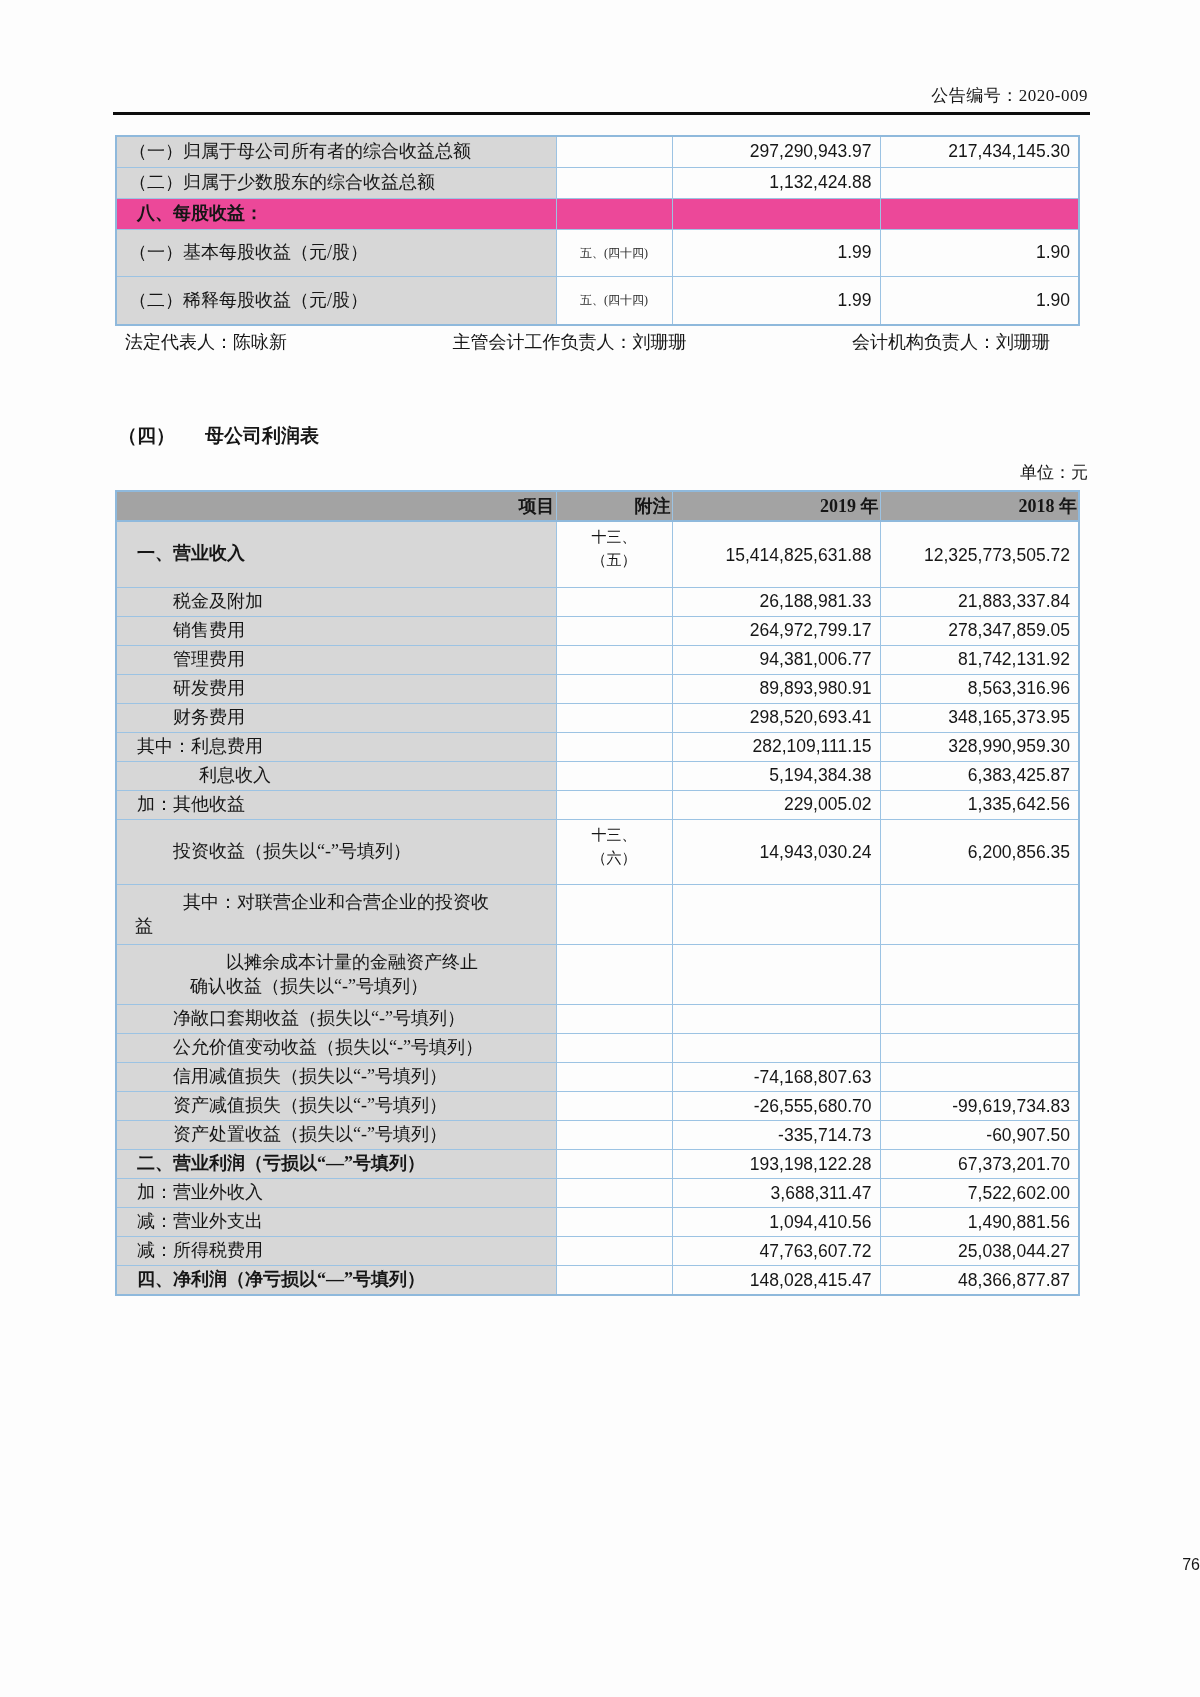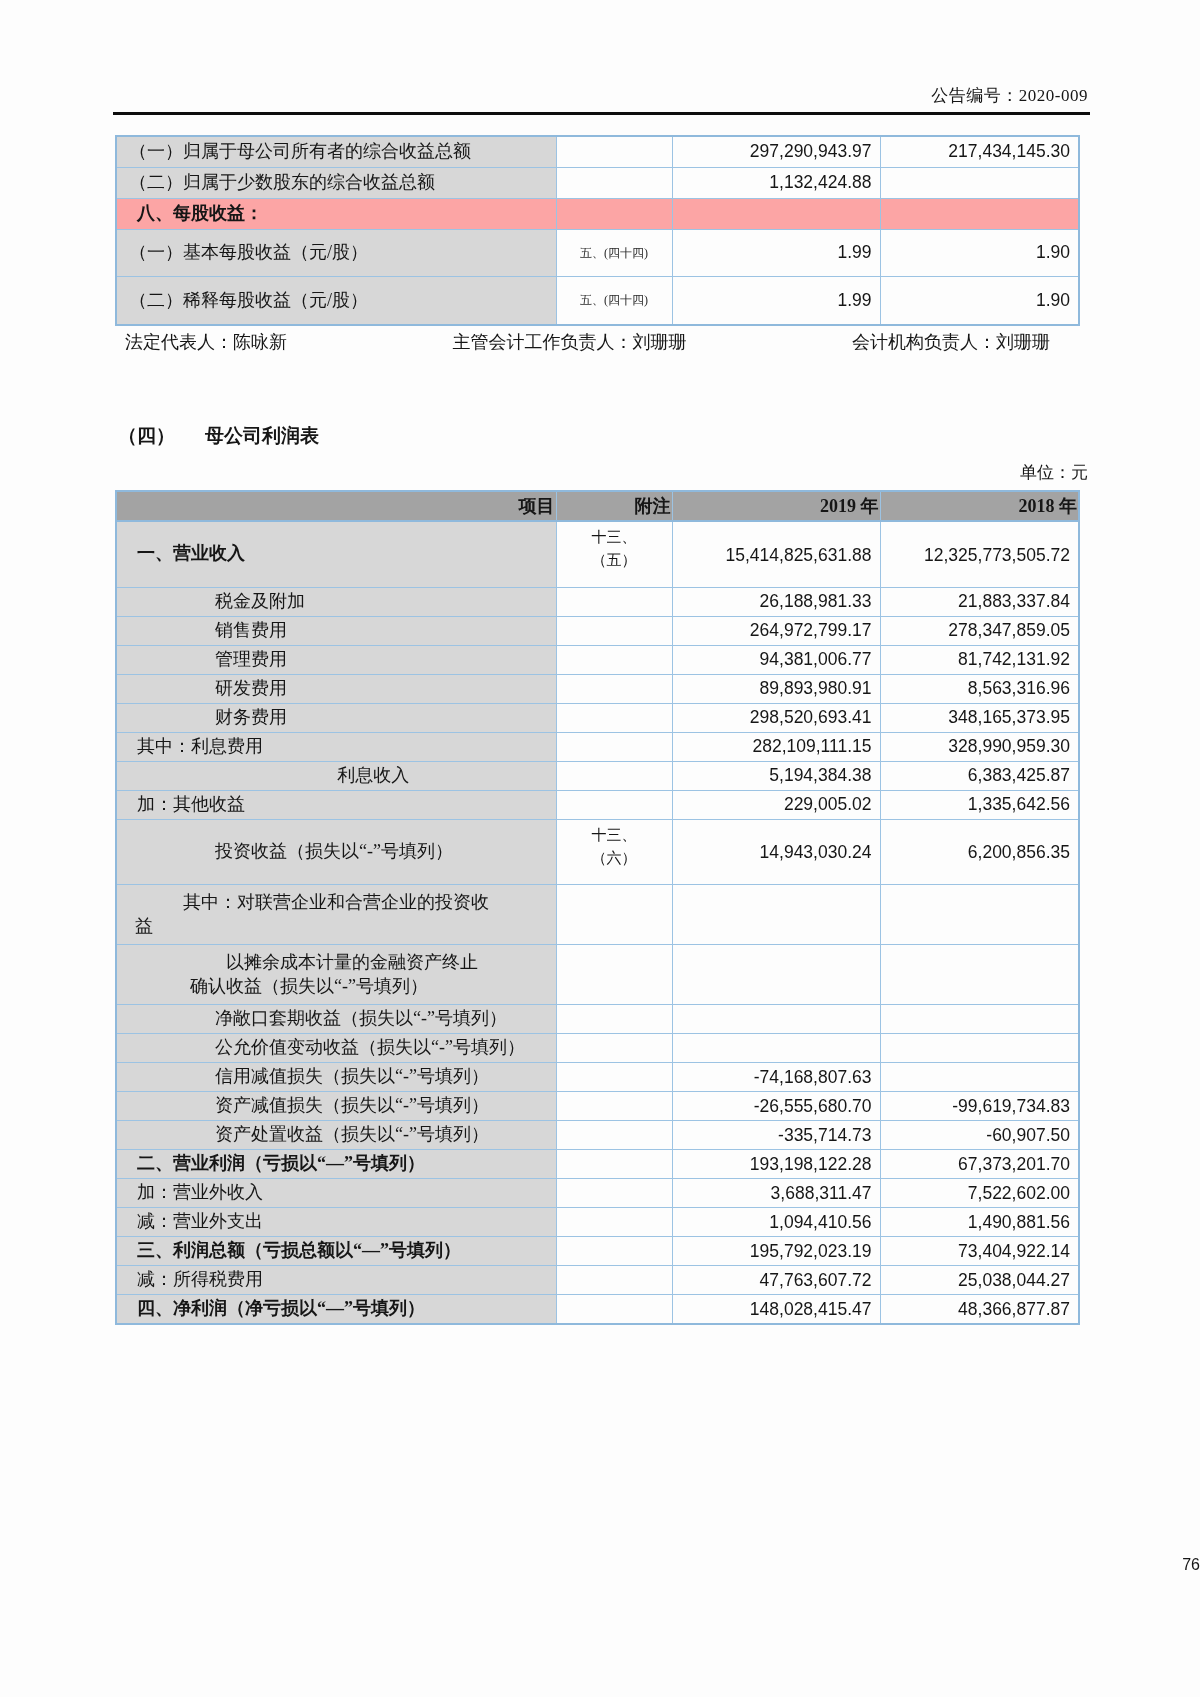--- a/index.html
+++ b/index.html
@@ -12,32 +12,32 @@
   .top-t{position:absolute;top:135px;left:115px;}
   .main-t{position:absolute;top:490px;left:115px;}
   .top-t tr{height:31px;}
   .main-t thead tr{height:30px;}
   .main-t tbody tr{height:29px;}
   .main-t tbody tr.tall{height:60px;}
   td.hd{background:#a3a3a3;text-align:right;font-weight:bold;font-size:18px;}
   .main-t thead td{border-bottom:2px solid #8fb9dc;}
   td.lbl{background:#d7d7d7;font-size:18px;line-height:1.32;padding:2px 8px 2px 20px;}
   td.inds{padding-left:12px;}
-  td.ind{padding-left:98px;}
-  td.ind2{padding-left:82px;text-align:center;}
+  td.ind{padding-left:56px;}
+  td.ind2{padding-left:82px;}
   td.hang{padding-left:18px;text-indent:48px;}
   td.amort{padding-left:73px;text-indent:36px;}
   td.b{font-weight:bold;}
   td.num{text-align:right;padding:2px 8px 2px 2px;font-size:17.5px;
          font-family:"Liberation Sans","DejaVu Sans",sans-serif;}
   td.note{text-align:center;font-size:15px;line-height:1.55;padding:14px 2px;}
   td.sm{font-size:12px;color:#2a2a2a;}
   td.vt{vertical-align:top;padding-top:4px;}
   .pre{white-space:pre-line;}
-  .allgray td{background:#fca5a5;margin-top:40px;}
+  .allgray td{background:#ec4899;margin-top:40px;}
   .signers{position:absolute;top:330px;left:125px;width:925px;display:flex;
            justify-content:space-between;font-size:18px;}
   .sec{position:absolute;top:423px;left:118px;font-size:19px;font-weight:bold;}
   .sec .gap{display:inline-block;width:30px;}
   .unit{position:absolute;top:461px;right:112px;font-size:17px;}
   .pagenum{position:absolute;top:1556px;left:0;width:100%;text-align:right;font-size:16px;
            font-family:"Liberation Sans","DejaVu Sans",sans-serif;}
 </style>
 </head>
 <body>
@@ -233,26 +233,20 @@
         <td class="num">3,688,311.47</td>
         <td class="num">7,522,602.00</td>
       </tr>
       <tr>
         <td class="lbl">减：营业外支出</td>
         <td class="note"></td>
         <td class="num">1,094,410.56</td>
         <td class="num">1,490,881.56</td>
       </tr>
       <tr>
-        <td class="lbl b">三、利润总额（亏损总额以“—”号填列）</td>
-        <td class="note"></td>
-        <td class="num">195,792,023.19</td>
-        <td class="num">73,404,922.14</td>
-      </tr>
-      <tr>
         <td class="lbl">减：所得税费用</td>
         <td class="note"></td>
         <td class="num">47,763,607.72</td>
         <td class="num">25,038,044.27</td>
       </tr>
       <tr>
         <td class="lbl b">四、净利润（净亏损以“—”号填列）</td>
         <td class="note"></td>
         <td class="num">148,028,415.47</td>
         <td class="num">48,366,877.87</td>

